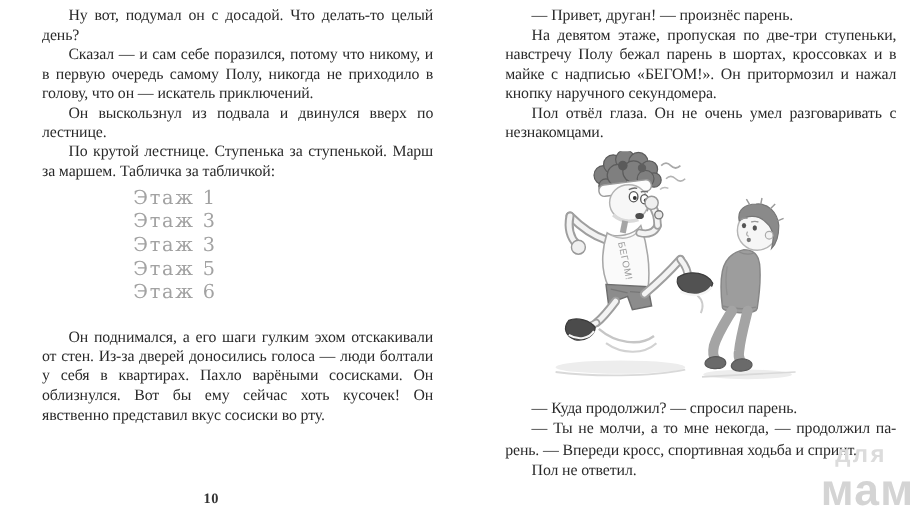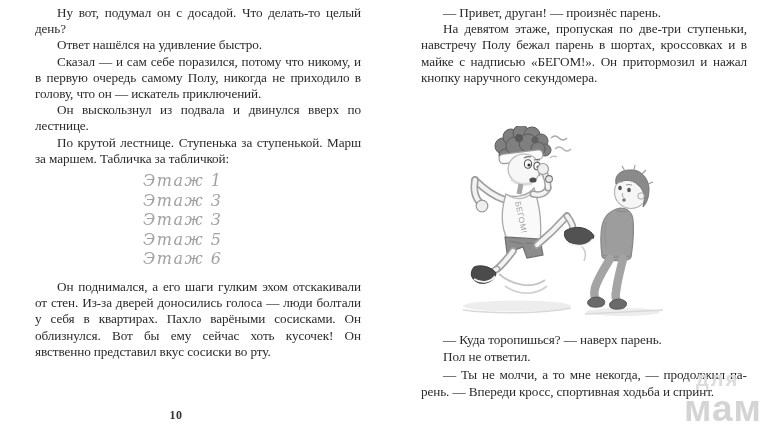--- a/index.html
+++ b/index.html
@@ -13,29 +13,28 @@
   #left-col{left:35px;}
   #right-col{left:421px;}
   .page-col p{
     margin:0;
     font-size:13.2px;line-height:16.2px;
     text-align:justify;text-indent:22px;
     letter-spacing:-0.1px;
     font-family:Liberation Serif, serif;
   }
   .floors{
-    margin:4px 0 0 108px;
-    font-style:italic;
+    margin:4px 0 0 76px;
   }
   .floor-sign{
     font-family:"DejaVu Serif", serif;
     font-size:16px;line-height:19.6px;
     color:#a2a2a2;letter-spacing:1.5px;
   }
-  .block-bottom{margin-top:10px;}
+  .block-bottom{margin-top:20px;}
   .after-illustration{position:absolute;top:331px;left:421px;width:326px;}
   .after-illustration p{
     margin:0;font-size:13.2px;line-height:17.3px;
     text-align:justify;text-indent:22px;letter-spacing:-0.1px;
   }
   .page-number{
     position:absolute;top:408px;width:26px;text-align:center;
     font-size:12px;font-weight:bold;letter-spacing:0.5px;color:#333;
   }
   #pn-left{left:163px;}
@@ -48,41 +47,41 @@
   }
   .wm-top{font-size:20px;color:#dcdcdc;letter-spacing:2px;margin-left:12px;}
   .wm-bottom{font-size:37px;color:#d4d4d4;letter-spacing:1px;margin-top:1px;}
 </style>
 </head>
 <body>
 
 <div class="page-col" id="left-col">
   <div class="block-top">
     <p>Ну вот, подумал он с досадой. Что делать-то целый день?</p>
-    <p>Ответ нашёлся на удивление быстро.</p>
     <p>Сказал — и сам себе поразился, потому что нико­му, и в первую очередь самому Полу, никогда не при­ходило в голову, что он — искатель приключений.</p>
     <p>Он выскользнул из подвала и двинулся вверх по лестнице.</p>
     <p>По крутой лестнице. Ступенька за ступенькой. Марш за маршем. Табличка за табличкой:</p>
   </div>
   <div class="floors">
     <div class="floor-sign">Этаж 1</div>
     <div class="floor-sign">Этаж 3</div>
     <div class="floor-sign">Этаж 3</div>
     <div class="floor-sign">Этаж 5</div>
     <div class="floor-sign">Этаж 6</div>
   </div>
   <div class="block-bottom">
     <p>Он поднимался, а его шаги гулким эхом отскаки­вали от стен. Из-за дверей доносились голоса — люди болтали у себя в квартирах. Пахло варёными сосиска­ми. Он облизнулся. Вот бы ему сейчас хоть кусочек! Он явственно представил вкус сосиски во рту.</p>
   </div>
 </div>
 
 <div class="page-col" id="right-col">
   <div class="block-top">
     <p>— Привет, друган! — произнёс парень.</p>
     <p>На девятом этаже, пропуская по две-три ступень­ки, навстречу Полу бежал парень в шортах, кроссов­ках и в майке с надписью «БЕГОМ!». Он притормозил и нажал кнопку наручного секундомера.</p>
+    <p>Пол отвёл глаза. Он не очень умел разговаривать с незнакомцами.</p>
   </div>
 </div>
 
 <svg id="illustration" width="282" height="198" viewBox="0 0 282 198" xmlns="http://www.w3.org/2000/svg">
   <g>
 
     <ellipse cx="74" cy="180" rx="54" ry="5.5" fill="#ededed"></ellipse>
     <path d="M20,184 C50,188 100,188 128,182" stroke="#d9d9d9" stroke-width="1.5" fill="none"></path>
 
     <path d="M108,12 q4,-4 8,0 q4,4 8,0" stroke="#a8a8a8" stroke-width="1.4" fill="none"></path>
@@ -183,23 +182,23 @@
 
     <path d="M167,133 C161,143 155,152 152,162 C151,167 151,171 153,173" stroke="#a4a4a4" stroke-width="8.5" stroke-linecap="round" fill="none"></path>
     <path d="M180,133 C177,145 174,156 173,166 C172,170 173,173 174,175" stroke="#a4a4a4" stroke-width="8.5" stroke-linecap="round" fill="none"></path>
 
     <path d="M145,175 C149,170 157,170 161,174 C163,177 161,181 155,181 C148,182 143,179 145,175 Z" fill="#6a6a6a" stroke="#585858" stroke-width="1"></path>
     <path d="M167,177 C171,172 179,172 183,176 C185,179 182,183 176,183 C169,184 165,181 167,177 Z" fill="#6a6a6a" stroke="#585858" stroke-width="1"></path>
   </g>
 </svg>
 
 <div class="after-illustration">
-  <p>— Куда торопишься? — наверх парень.</p>
+  <p>— Куда продолжил? — спросил парень.</p>
+  <p>— Ты не молчи, а то мне некогда, — продолжил па­рень. — Впереди кросс, спортивная ходьба и спринт.</p>
   <p>Пол не ответил.</p>
-  <p>— Ты не молчи, а то мне некогда, — продолжил па­рень. — Впереди кросс, спортивная ходьба и спринт.</p>
 </div>
 
 <div class="page-number" id="pn-left">10</div>
 <div class="page-number" id="pn-right">11</div>
 
 <div class="watermark">
   <div class="wm-top">для</div>
   <div class="wm-bottom">мам</div>
 </div>
 

